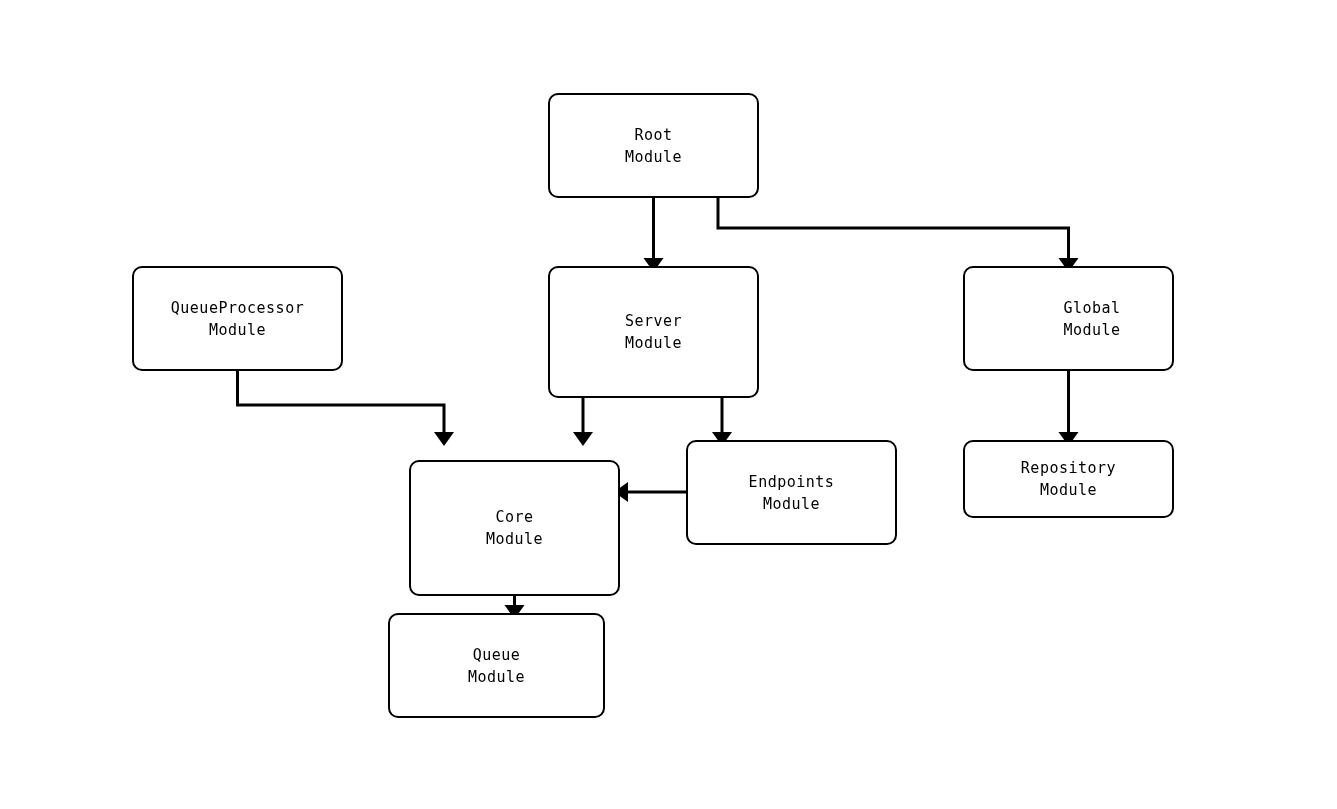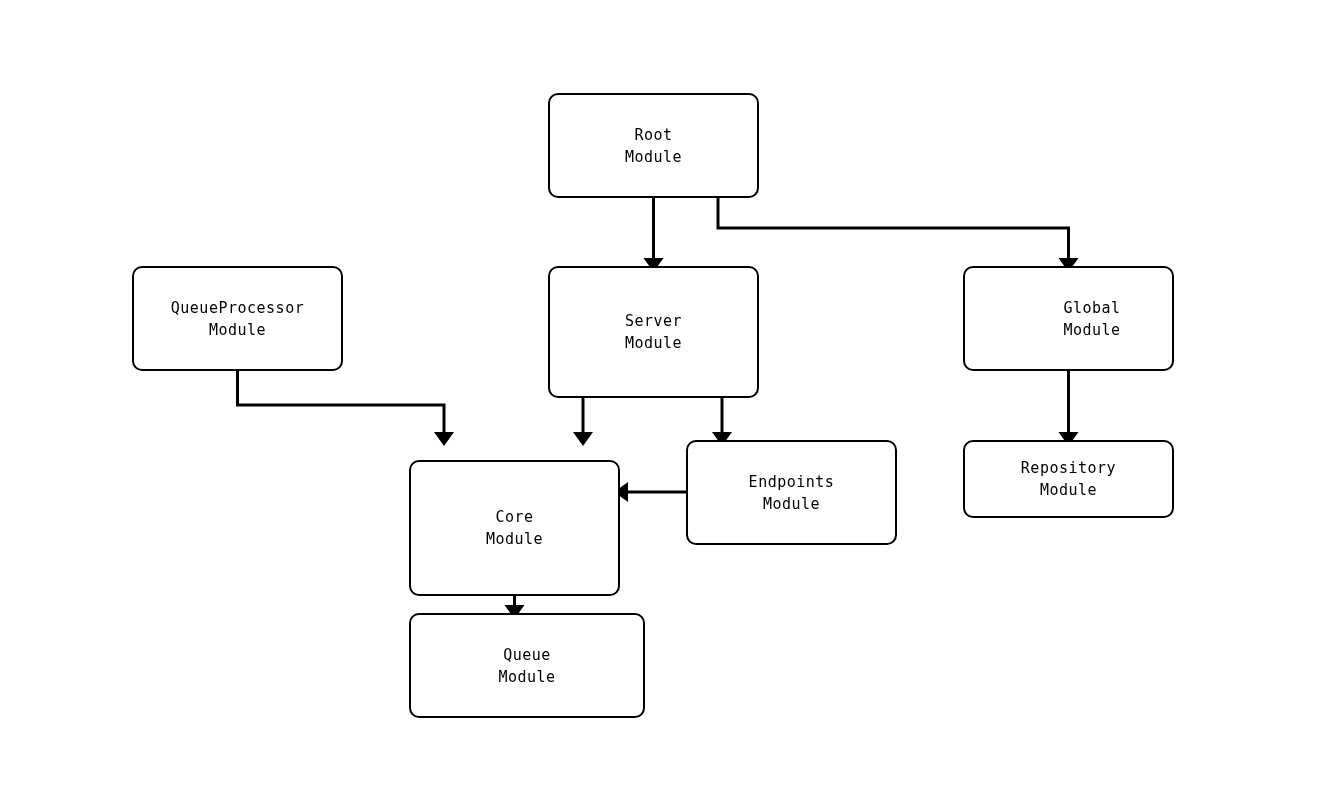--- a/index.html
+++ b/index.html
@@ -79,15 +79,15 @@
       </g>
   </svg>
   <div id="node-layer">
       <div class="node" style="left: 548px; top: 93px; width: 211px; height: 105px; border-color: rgb(0, 0, 0);"><span class="label-line">Root</span><span class="label-line">Module</span></div>
       <div class="node" style="left: 132px; top: 266px; width: 211px; height: 105px; border-color: rgb(0, 0, 0);"><span class="label-line">QueueProcessor</span><span class="label-line">Module</span></div>
       <div class="node" style="left: 548px; top: 266px; width: 211px; height: 132px; border-color: rgb(0, 0, 0);"><span class="label-line">Server</span><span class="label-line">Module</span></div>
       <div class="node" style="left: 963px; top: 266px; width: 211px; height: 105px; border-color: rgb(0, 0, 0); padding-left: 47px;"><span class="label-line">Global</span><span class="label-line">Module</span></div>
       <div class="node" style="left: 409px; top: 440px; width: 211px; height: 136px; border-color: rgb(0, 0, 0); margin-top: 20px;"><span class="label-line">Core</span><span class="label-line">Module</span></div>
       <div class="node" style="left: 686px; top: 440px; width: 211px; height: 105px; border-color: rgb(0, 0, 0);"><span class="label-line">Endpoints</span><span class="label-line">Module</span></div>
       <div class="node" style="left: 963px; top: 440px; width: 211px; height: 78px; border-color: rgb(0, 0, 0);"><span class="label-line">Repository</span><span class="label-line">Module</span></div>
-      <div class="node" style="left: 409px; top: 613px; width: 236px; height: 105px; border-color: rgb(0, 0, 0);"><span class="label-line">Queue</span><span class="label-line">Module</span></div>
+      <div class="node" style="left: 388px; top: 613px; width: 217px; height: 105px; border-color: rgb(0, 0, 0);"><span class="label-line">Queue</span><span class="label-line">Module</span></div>
     </div>
 </div>
 
 </body></html>

